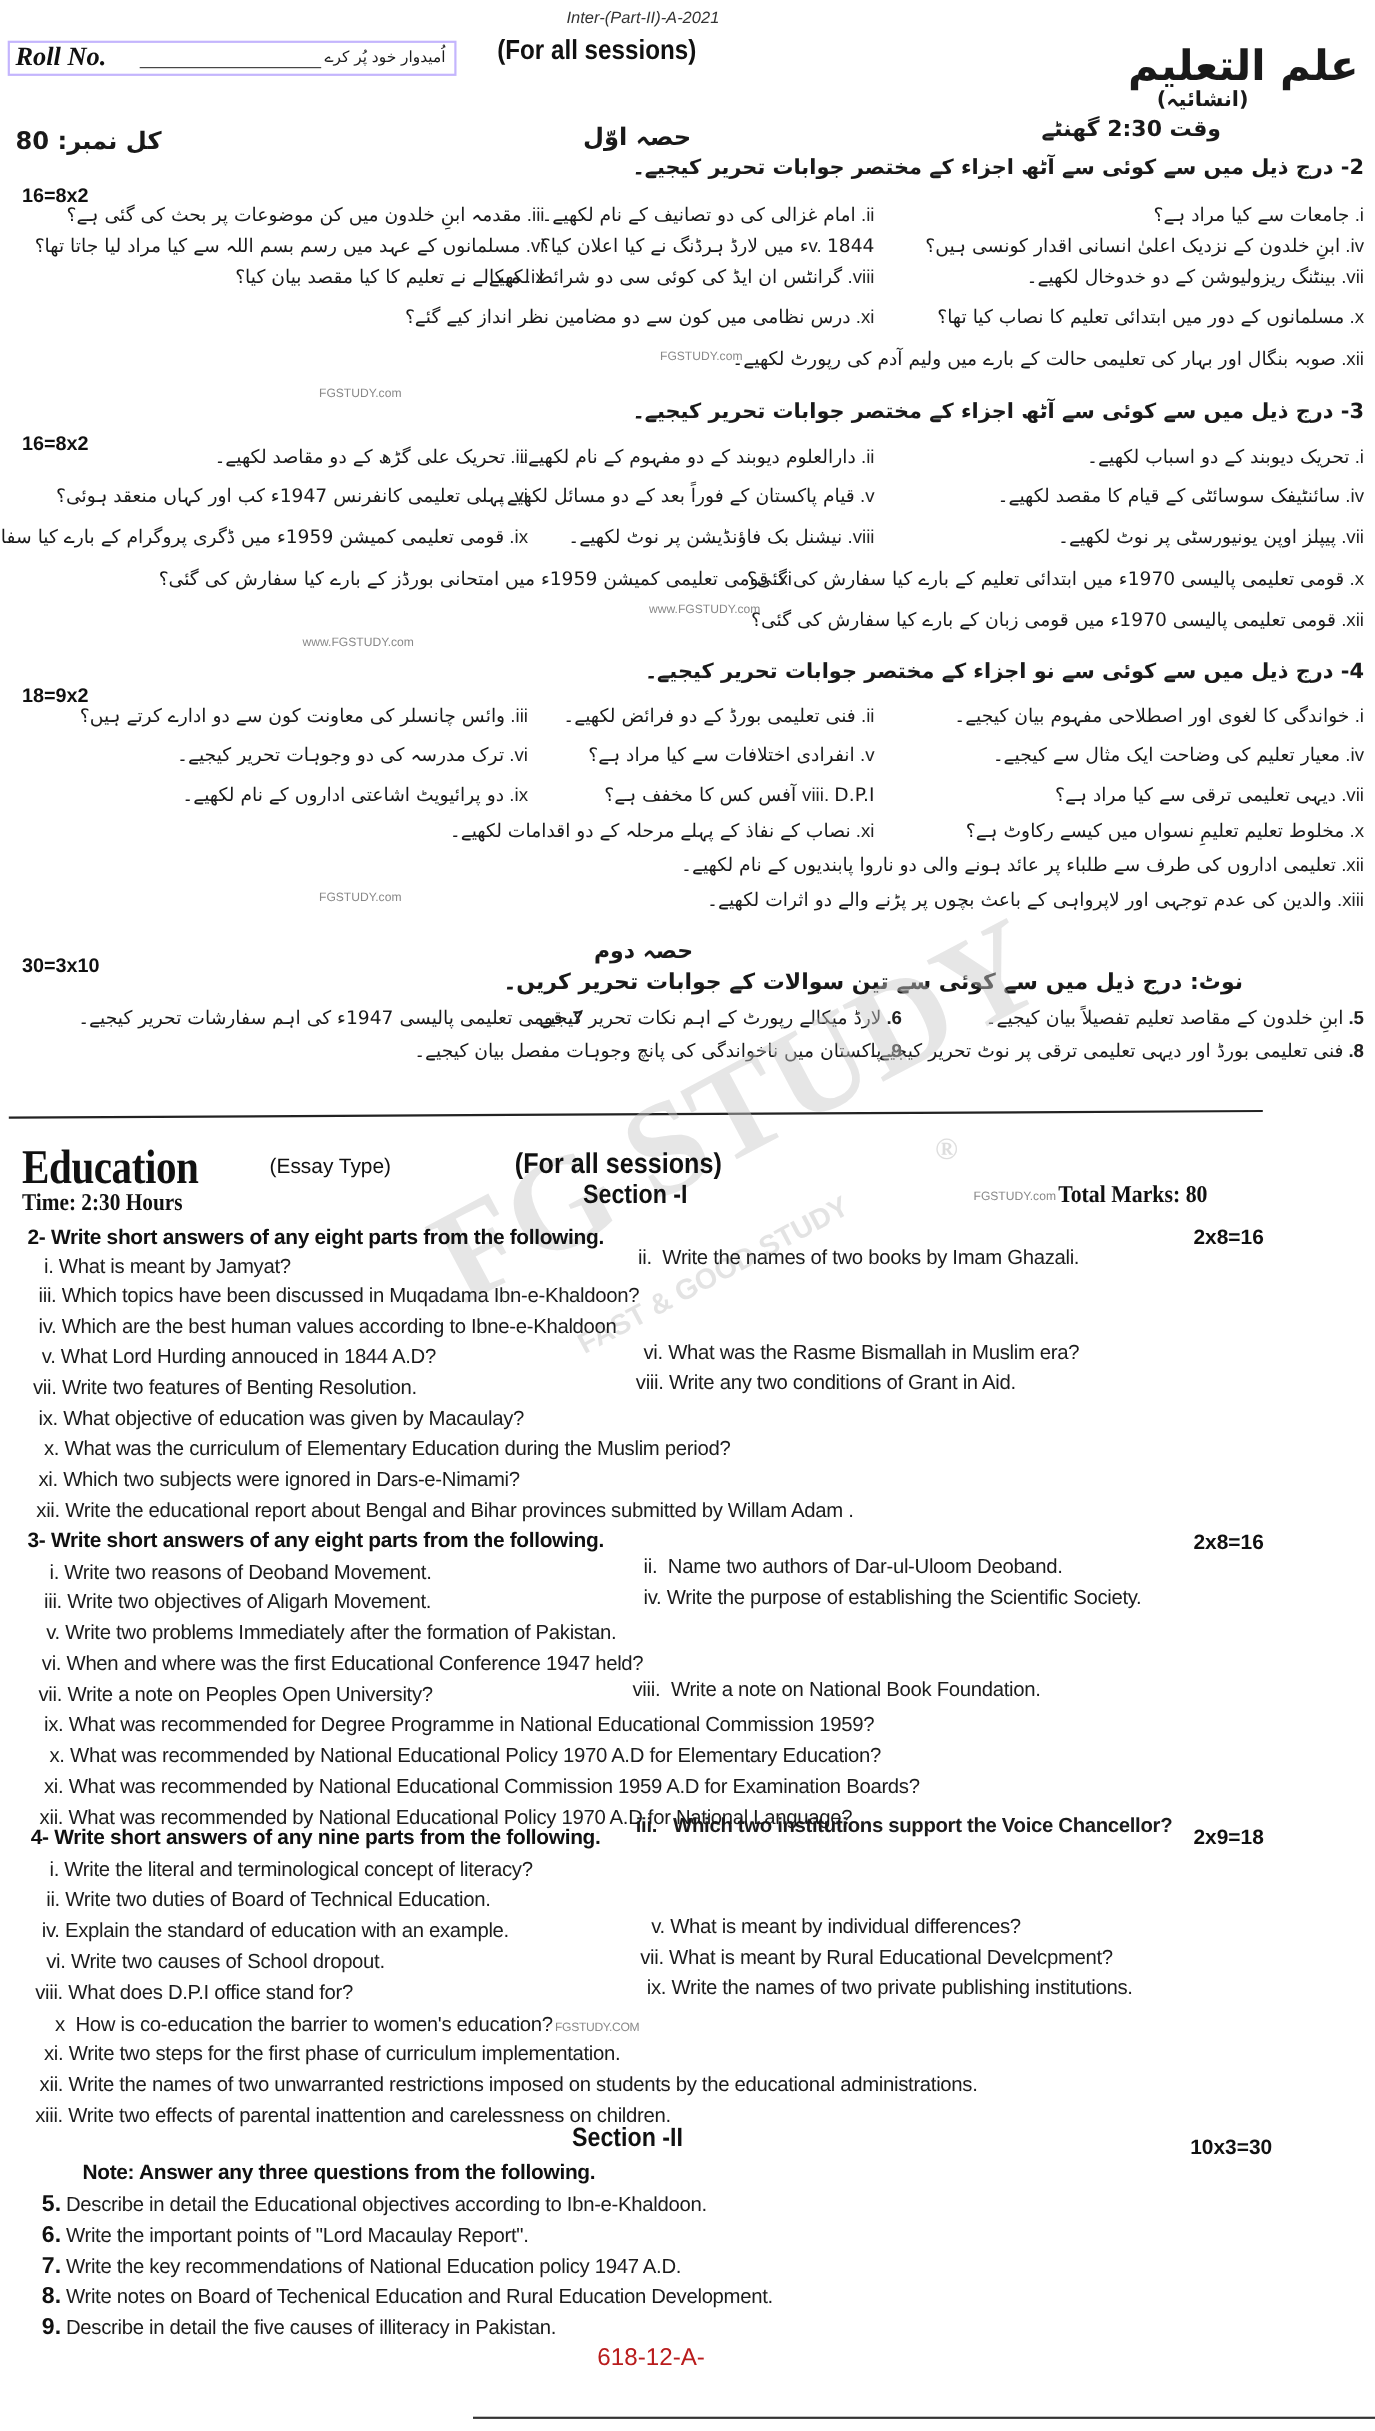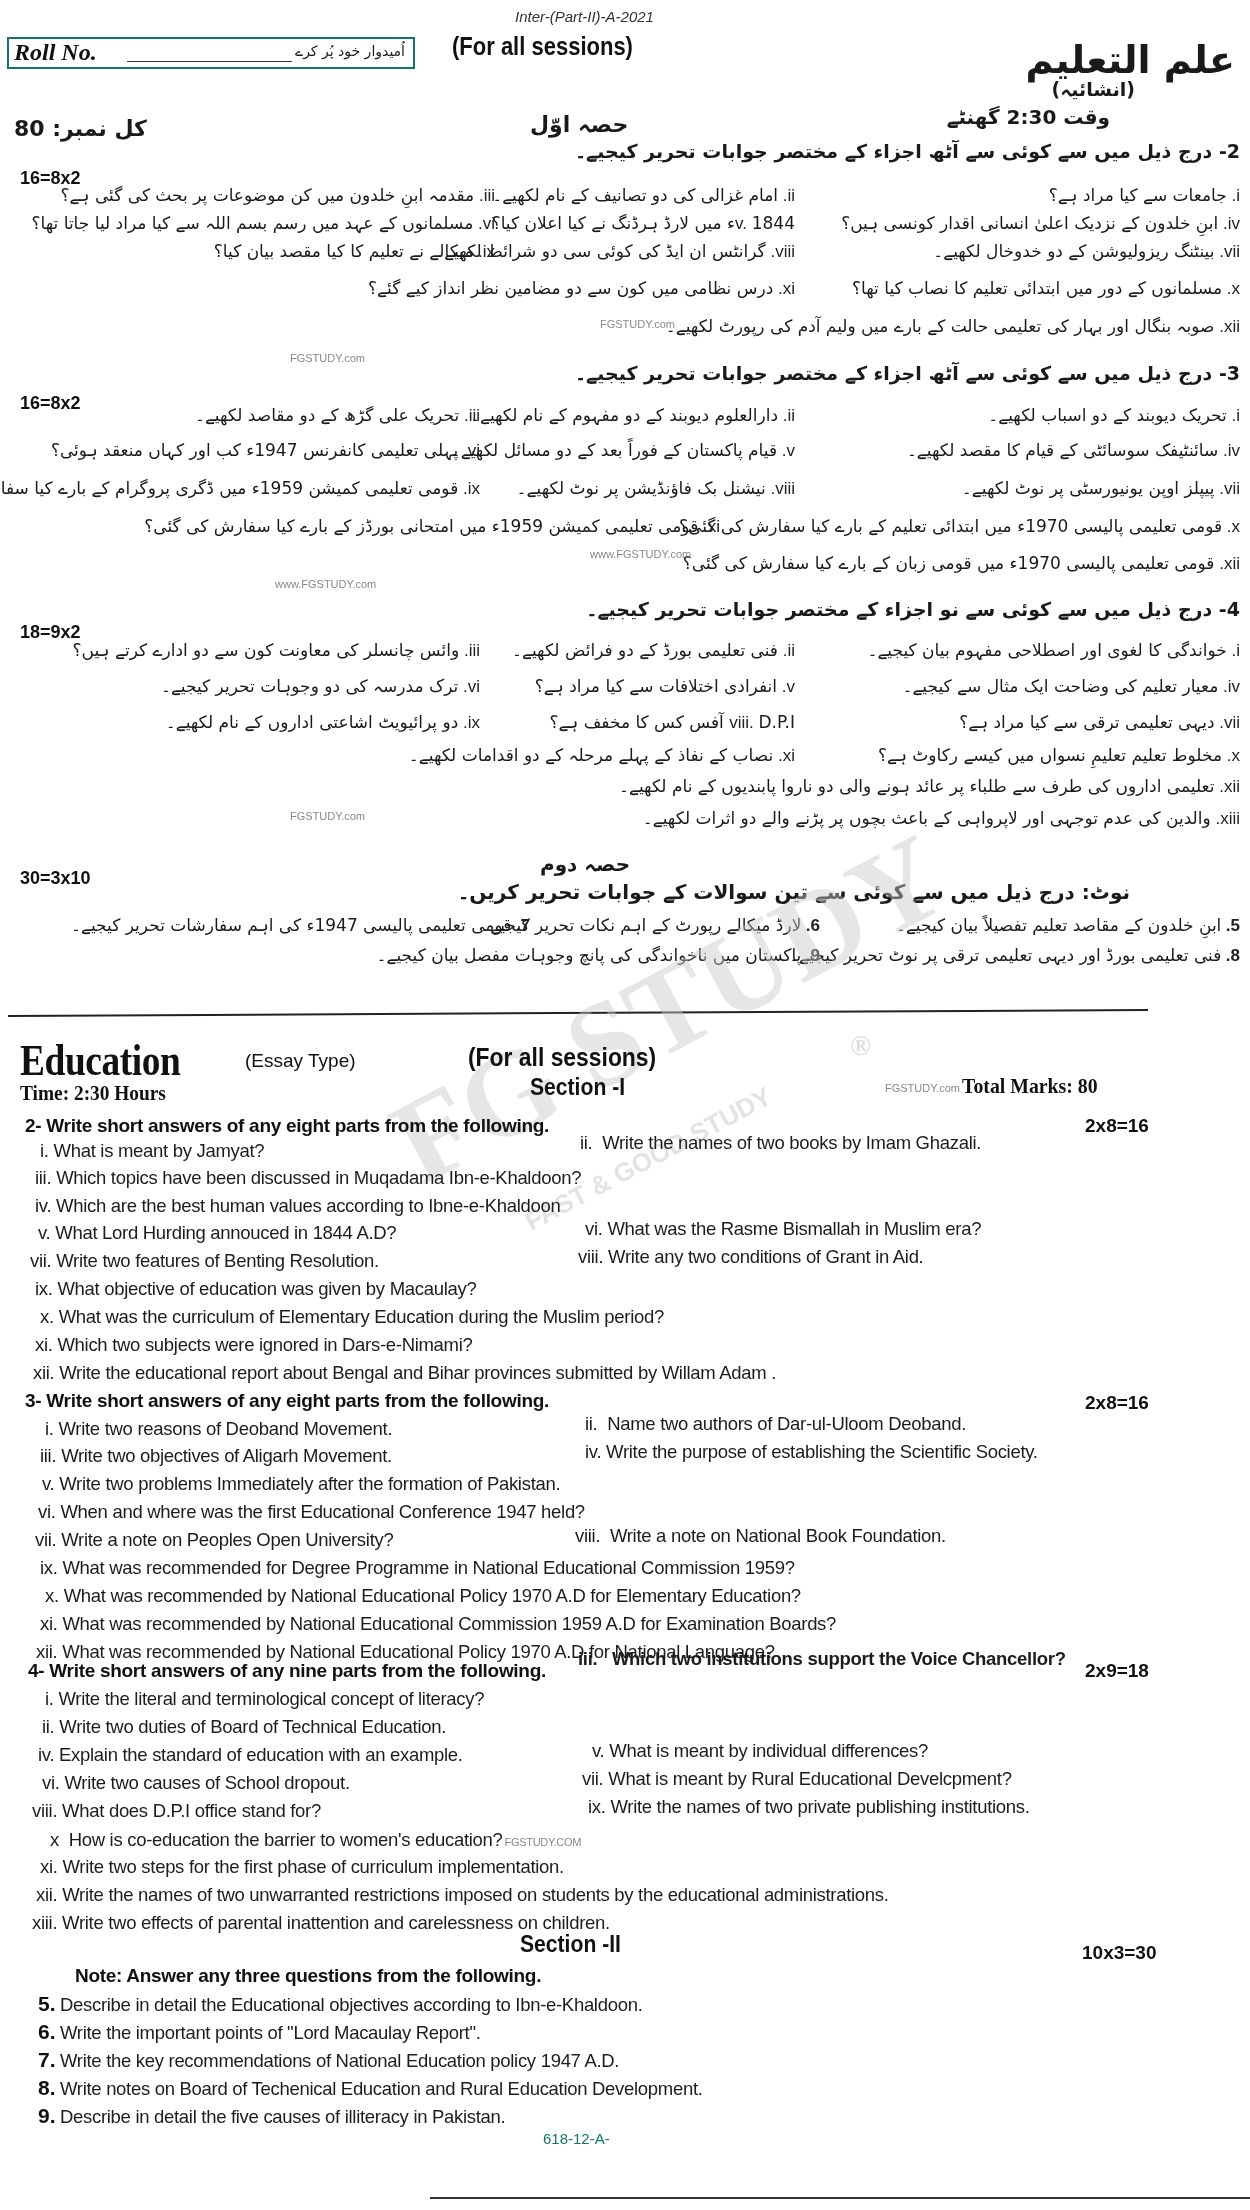--- a/index.html
+++ b/index.html
@@ -15,21 +15,21 @@
   .wm { position: absolute; color: #c8c8c8; font-family: "Liberation Serif", serif; font-weight: bold; pointer-events: none; }
   .small-wm { font-size: 11px; color: #888; font-family: "Liberation Sans", sans-serif; }
   .divider { position: absolute; height: 2px; background: #222; }
 </style>
 </head>
 <body>
 
 <div class="abs" style="left:515px; top:8px; font-size:15px; font-style:italic; color:#333;">Inter-(Part-II)-A-2021</div>
 
 <div class="abs" style="left:7px; top:36px; width:135px; height:0;"></div>
-<div style="position:absolute; left:7px; top:37px; width:408px; height:32px; border:2px solid #0f766e;">
+<div style="position:absolute; left:7px; top:37px; width:408px; height:32px; border:2px solid #c4b5fd;">
   <span class="serif" style="position:absolute; left:5px; top:0px; font-size:24px; font-weight:bold; font-style:italic;">Roll No.</span>
   <span style="position:absolute; left:118px; top:22px; width:165px; height:1px; background:#333;"></span>
   <span class="urdu" style="position:absolute; right:8px; top:4px; font-size:14px;">اُمیدوار خود پُر کرے</span>
 </div>
 
 <div class="abs" style="left:452px; top:32px; font-size:25px; font-weight:bold; transform:scaleX(0.88); transform-origin:left top;">(For all sessions)</div>
 
 <div class="abs urdu" style="right:15px; top:38px; font-size:38px; font-weight:bold;">علم التعلیم</div>
 <div class="abs urdu" style="right:115px; top:78px; font-size:19px; font-weight:bold;">(انشائیہ)</div>
 <div class="abs urdu" style="right:140px; top:105px; font-size:20px; font-weight:bold;">وقت 2:30 گھنٹے</div>
@@ -283,15 +283,15 @@
   <div class="abs" style="left:38px; top:2020px;">
     <span class="marks" style="font-size:21px;">6.</span>&nbsp;<span class="en">Write the important points of "Lord Macaulay Report".</span></div>
   <div class="abs" style="left:38px; top:2048px;">
     <span class="marks" style="font-size:21px;">7.</span>&nbsp;<span class="en">Write the key recommendations of National Education policy 1947 A.D.</span></div>
   <div class="abs" style="left:38px; top:2076px;">
     <span class="marks" style="font-size:21px;">8.</span>&nbsp;<span class="en">Write notes on Board of Techenical Education and Rural Education Development.</span></div>
   <div class="abs" style="left:38px; top:2104px;">
     <span class="marks" style="font-size:21px;">9.</span>&nbsp;<span class="en">Describe in detail the five causes of illiteracy in Pakistan.</span></div>
 </div>
 
-<div class="abs" style="left:543px; top:2130px; font-size:15px; color:#0f766e;">618-12-A-</div>
+<div class="abs" style="left:543px; top:2130px; font-size:22px; color:#b91c1c;">618-12-A-</div>
 
 <div class="divider" style="left:430px; top:2197px; width:820px; height:2px; background:#333;"></div>
 
 </body></html>

